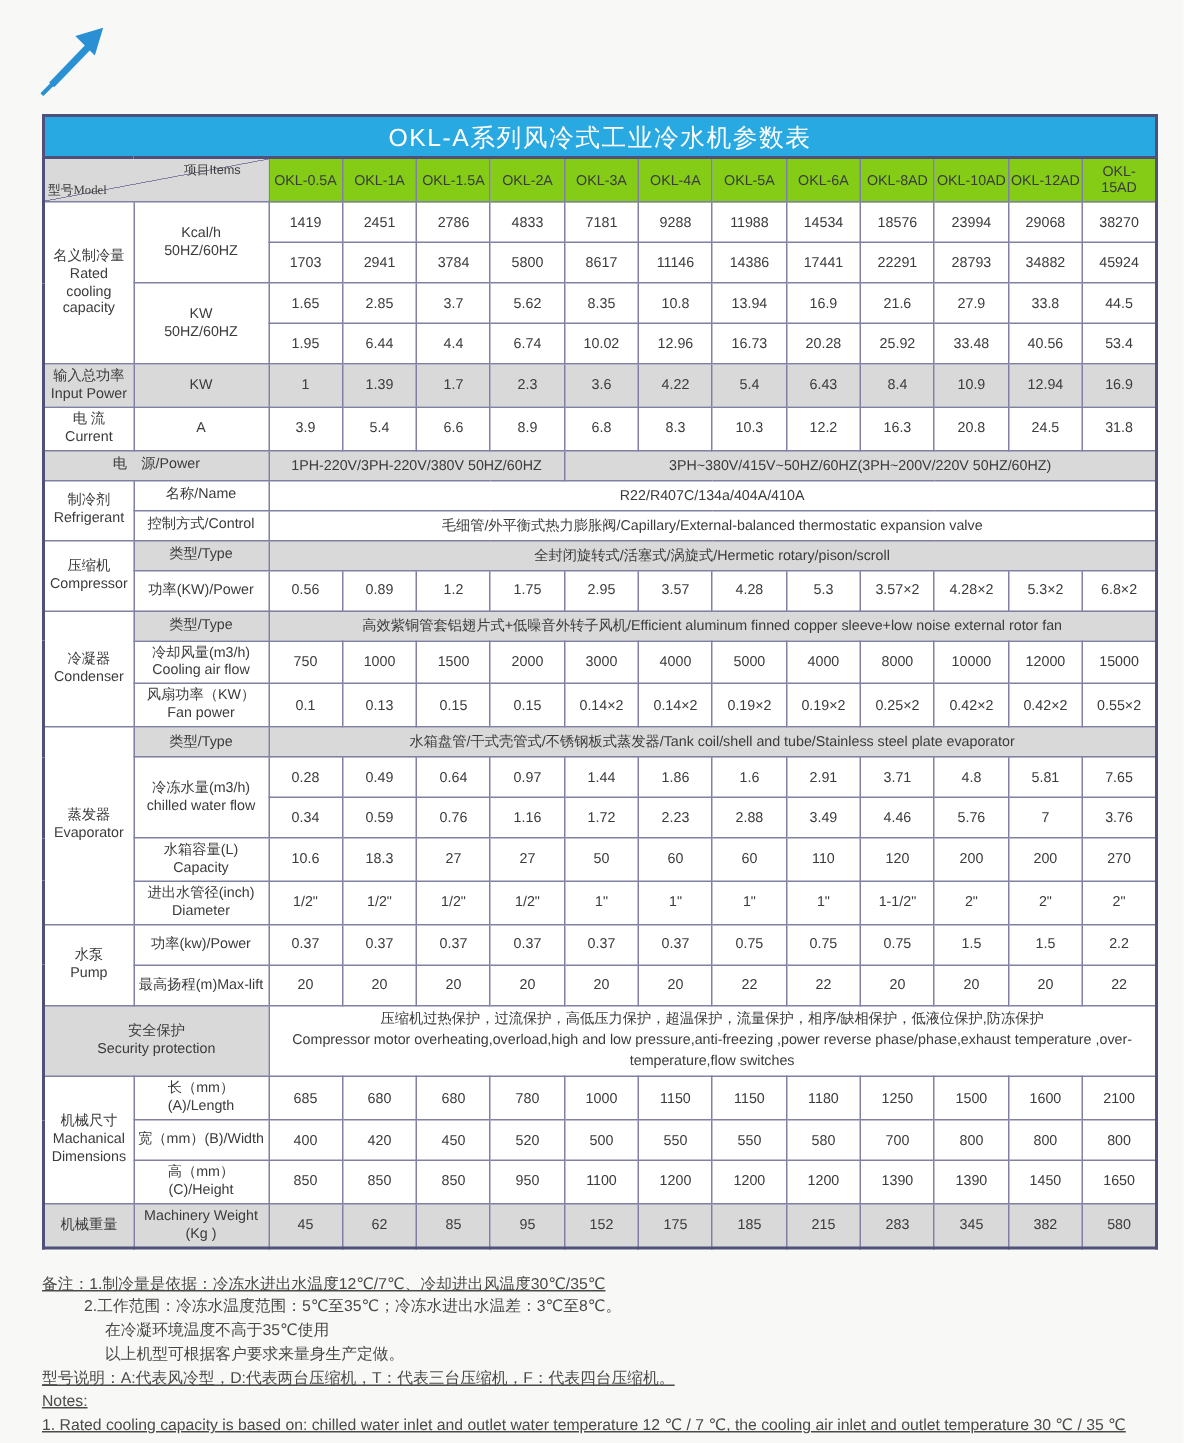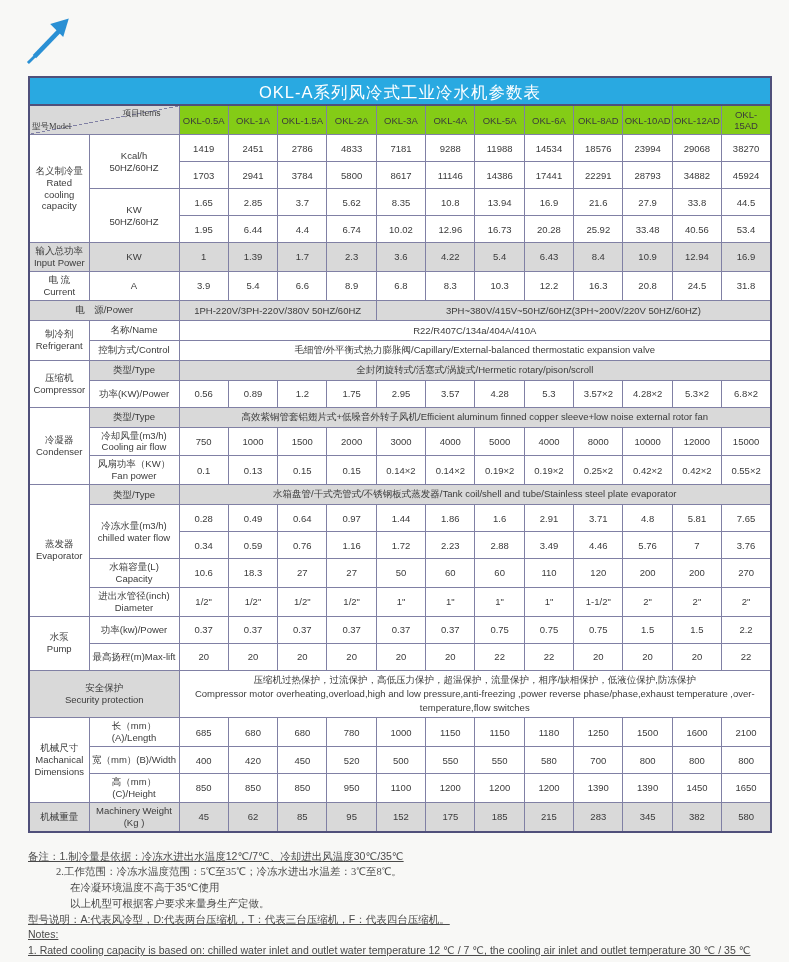--- a/index.html
+++ b/index.html
@@ -53,21 +53,21 @@
     background:#d9d9d9;position:relative;height:24px;padding:0;
     background-image:linear-gradient(to bottom right,transparent 49.4%,#8080a4 49.4%,#8080a4 50.6%,transparent 50.6%),linear-gradient(#d9d9d9,#d9d9d9);
   }
   .corner-tl{position:absolute;left:2px;bottom:1px;font-size:8.5px;font-family:Liberation Serif, serif;}
   .corner-br{position:absolute;right:18px;top:2px;font-size:8.5px;}
 
   
   .notes{margin:16px 20px 0 28px;font-size:10.5px;color:#4a4a4a;line-height:1.5;}
   .note-line{white-space:normal;}
   .ind-0{padding-left:0;text-decoration:underline;}
-  .ind-1{padding-left:28px;font-family:Liberation Serif, serif;}
+  .ind-1{padding-left:28px;}
   .ind-2{padding-left:42px;}
 </style>
 </head>
 <body>
 
 <div class="page">
 
   <header class="doc-header">
     <div class="logo">
       <svg viewBox="0 0 60 56" width="58" height="52">

